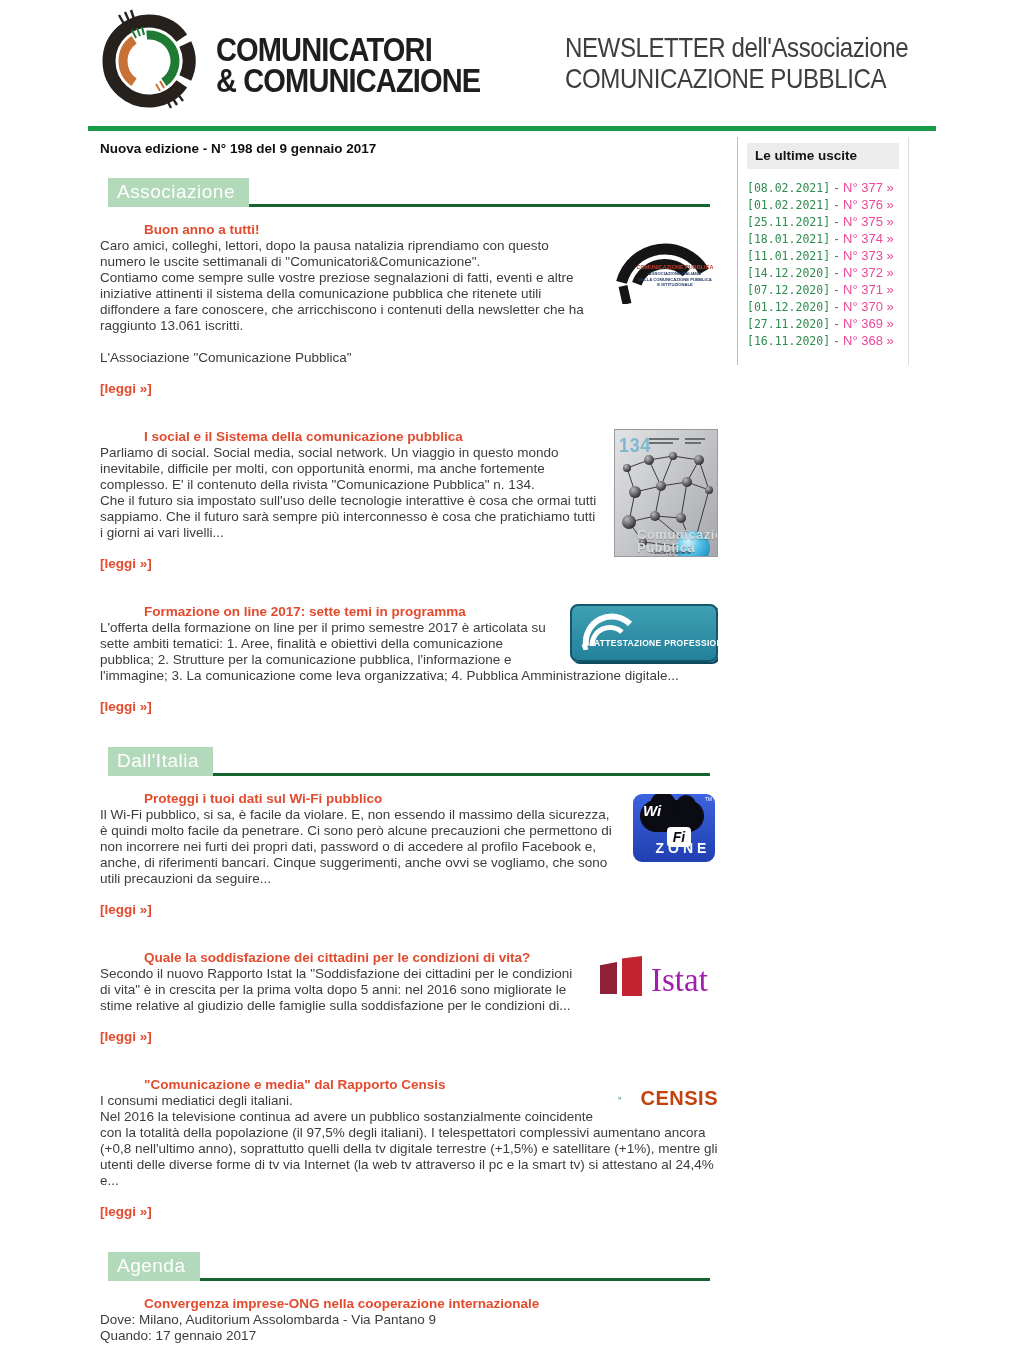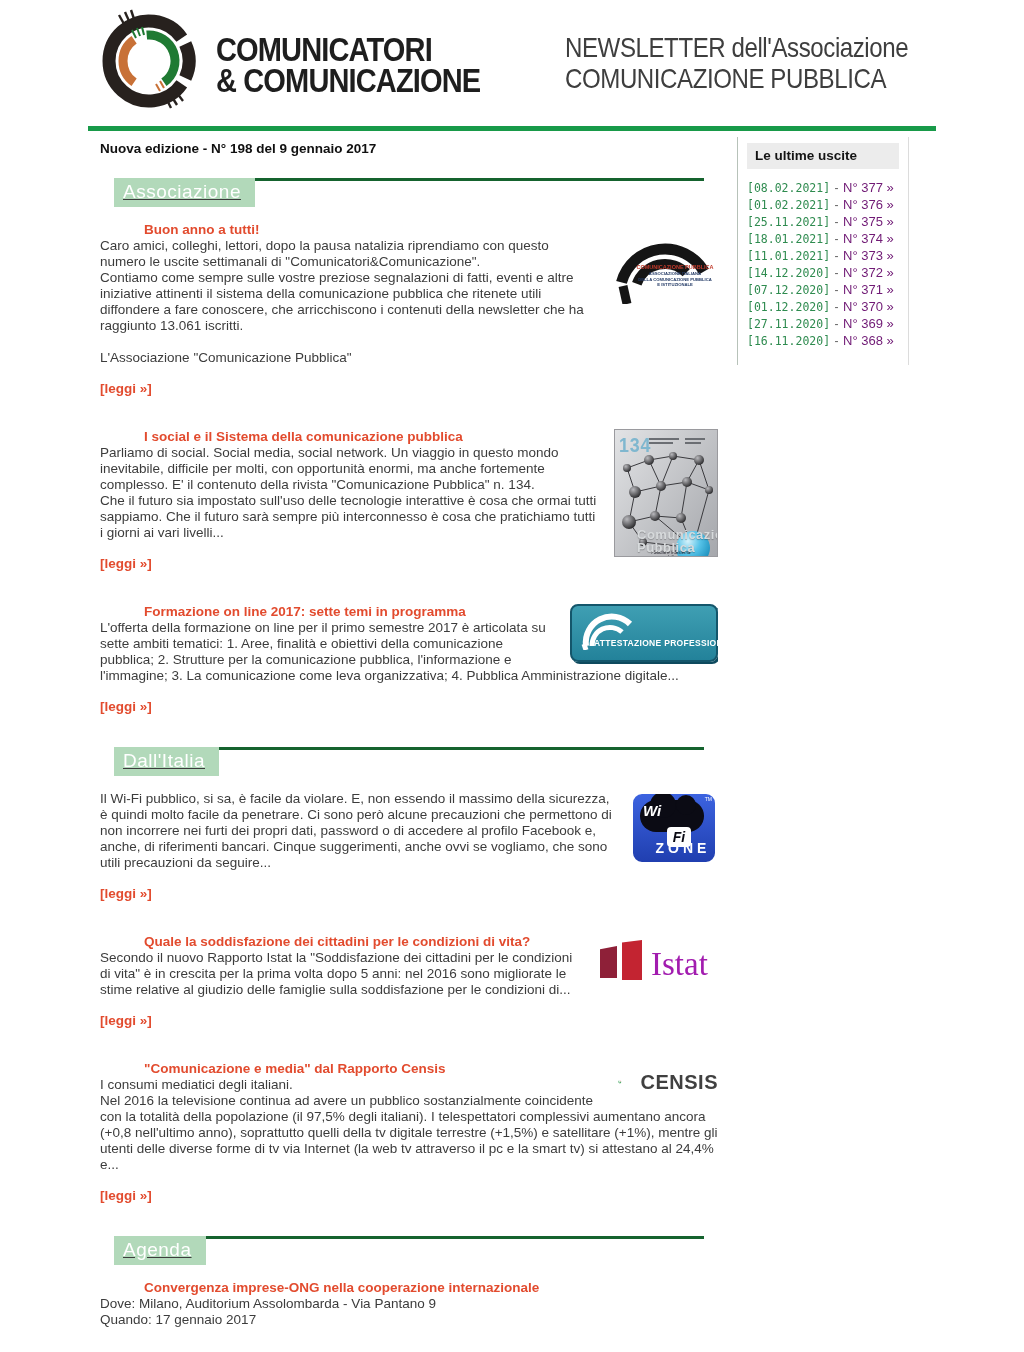--- a/index.html
+++ b/index.html
@@ -20,21 +20,21 @@
 
   
   .columns { display:flex; align-items:flex-start; }
   .main { width:630px; padding-left:12px; }
   .sidebar { width:172px; margin-left:19px; margin-top:6px;
              border-left:1px solid #b7c2b9; border-right:1px solid #dcdcdc;
              padding:2px 9px 16px 9px; }
 
   .edition-title { font-weight:bold; font-size:13.5px; color:#101010; margin:10px 0 4px; }
 
-  .section-header { display:flex; align-items:flex-start; margin:22px 14px 15px;text-decoration:underline; }
+  .section-header { display:flex; align-items:flex-end; margin:22px 8px 15px; }
   .section-label { display:inline-block; background:#b2d9ba; color:#ffffff;
                    font-size:19px; padding:3px 14px 4px 9px; letter-spacing:0.5px; }
   .section-line { flex:1; height:3px; background:#15632e; }
 
   .article { margin-bottom:32px; overflow:hidden; }
   .art-title { color:#e24b2e; font-weight:bold; font-size:13.5px; margin-bottom:1px;padding-left:44px; }
   .art-body { font-size:13.5px; line-height:16px; color:#3c3c3c; white-space:pre-line; }
   .leggi { color:#e24b2e; font-weight:bold; font-size:13.5px; display:inline-block;
            margin-top:15px; text-decoration:none; cursor:pointer; }
   .art-img { float:right; margin-left:14px; margin-bottom:4px; position:relative; }
@@ -84,29 +84,29 @@
   .istat { width:118px; height:46px; display:flex; align-items:flex-end; }
   .istat-b1 { width:17px; height:32px; background:#8e2038; margin-bottom:2px;
               clip-path:polygon(0 10%, 100% 0, 100% 100%, 0 100%); }
   .istat-b2 { width:20px; height:40px; background:#c32431; margin-left:5px;
               clip-path:polygon(0 6%, 100% 0, 100% 100%, 0 100%); }
   .istat-word { font-family:"Liberation Serif", serif; font-size:33px; color:#a21caf;
                 margin-left:9px; line-height:0.95; }
 
   
   .censis { width:100px; height:42px; display:flex; align-items:center; }
-  .censis-word { font-size:20px; font-weight:bold; color:#404040; letter-spacing:0.5px; margin-left:19px; }
+  .censis-word { font-size:20px; font-weight:bold; color:#c2410c; letter-spacing:0.5px; margin-left:19px; }
 
   
   .sidebar-title { background:#ececec; font-weight:bold; font-size:13.5px; color:#141414;
                    padding:5px 8px 6px; margin:4px 0 10px; }
   .sb-row { line-height:16px; white-space:nowrap; }
   .sb-date { font-family:"DejaVu Sans Mono", monospace; font-size:11.5px; color:#2e8b4f; }
   .sb-dash { color:#666; font-size:12px; }
-  .sb-num  { color:#701a75; font-size:13px; }
+  .sb-num  { color:#ec4899; font-size:13px; }
 </style>
 </head>
 <body>
 
 <div class="page">
 
   <div class="header">
     <div class="brand-logo">
       <svg width="102" height="104" viewBox="0 0 102 104">
         <path d="M 83.8 30.1 A 40 40 0 1 0 83.8 75.9" fill="none" stroke="#27211e" stroke-width="13"></path>
@@ -270,20 +270,21 @@
       </div>
 
       <div class="article">
         <div class="art-img wifi">
           <div class="wifi-cloud"></div>
           <div class="wifi-wi">Wi</div>
           <div class="wifi-fi-box">Fi</div>
           <div class="wifi-tm">TM</div>
           <div class="wifi-zone">ZONE</div>
         </div>
+        <div class="art-title">Proteggi i tuoi dati sul Wi-Fi pubblico</div>
         <div class="art-body">Il Wi-Fi pubblico, si sa, è facile da violare. E, non essendo il massimo della sicurezza, è quindi molto facile da penetrare. Ci sono però alcune precauzioni che permettono di non incorrere nei furti dei propri dati, password o di accedere al profilo Facebook e, anche, di riferimenti bancari. Cinque suggerimenti, anche ovvi se vogliamo, che sono utili precauzioni da seguire...</div>
         <a class="leggi">[leggi »]</a>
       </div>
 
       <div class="article">
         <div class="art-img istat">
           <div class="istat-b1"></div>
           <div class="istat-b2"></div>
           <div class="istat-word">Istat</div>
         </div>

